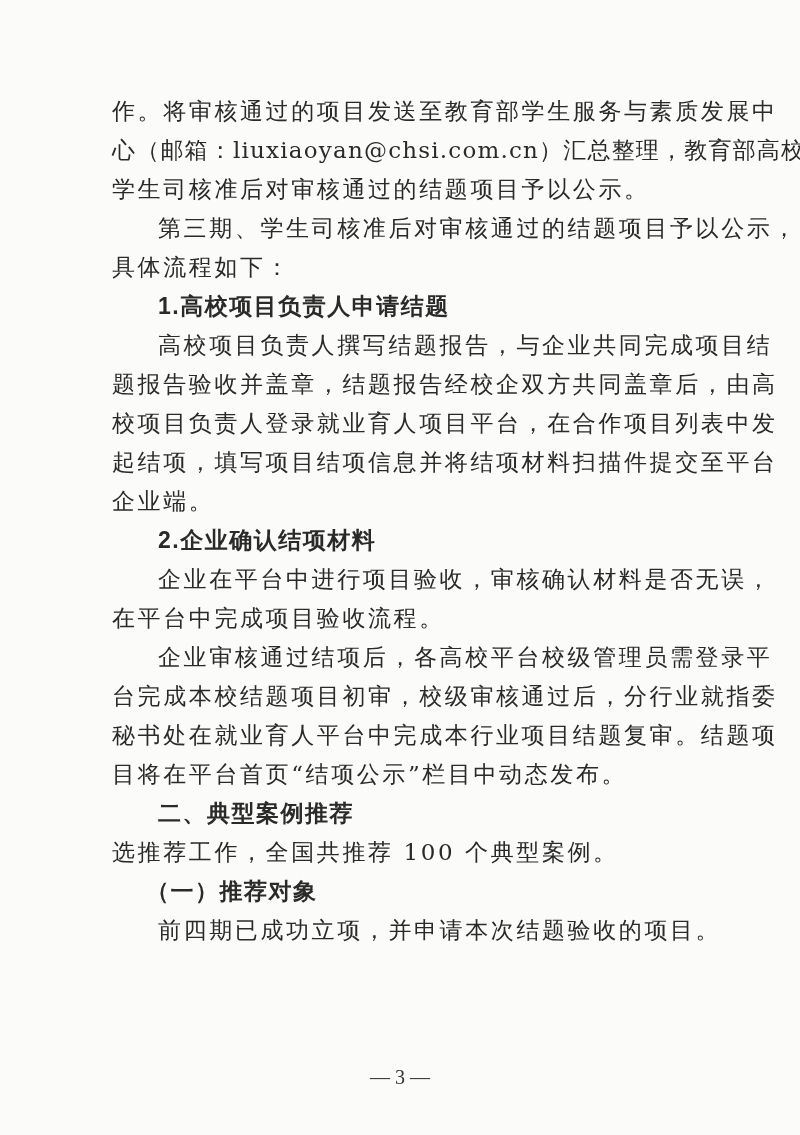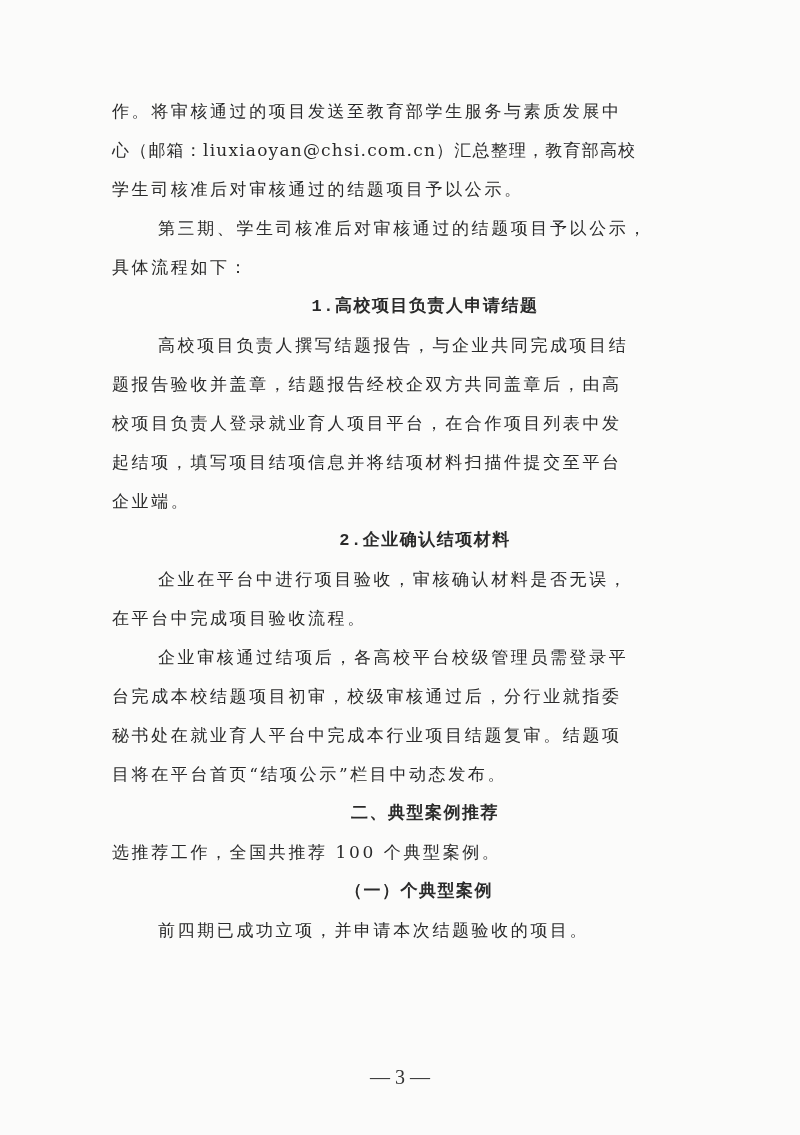--- a/index.html
+++ b/index.html
@@ -8,25 +8,25 @@
     background: #fbfbfa;
     font-family: "DejaVu Serif", "Liberation Serif", serif;
     color: #2a2a2a;
   }
   .page { position: relative; width: 800px; height: 1135px; }
   .body-text {
     position: absolute; left: 112px; top: 92px; width: 580px;
   }
   .line {
     height: 39px; line-height: 39px;
-    font-size: 17px; letter-spacing: 2.6px;
+    font-size: 23px; letter-spacing: 2.6px;
     white-space: nowrap;
   }
   .indent { padding-left: 46px; }
-  .heading { font-weight: bold; font-family: Liberation Mono, monospace; letter-spacing: 1.5px; text-align: center; }
+  .heading { font-weight: bold; font-family: Liberation Sans, sans-serif; letter-spacing: 1.5px; }
   .page-number {
     position: absolute; left: 0; width: 800px; top: 1066px;
     text-align: center; font-size: 20px; color: #333;
     font-family: "Liberation Serif", serif;
   }
 </style>
 </head>
 <body>
 
 <div class="page">
@@ -44,17 +44,17 @@
     <div class="line">企业端。</div>
     <div class="line indent heading">2.企业确认结项材料</div>
     <div class="line indent">企业在平台中进行项目验收，审核确认材料是否无误，</div>
     <div class="line">在平台中完成项目验收流程。</div>
     <div class="line indent">企业审核通过结项后，各高校平台校级管理员需登录平</div>
     <div class="line">台完成本校结题项目初审，校级审核通过后，分行业就指委</div>
     <div class="line">秘书处在就业育人平台中完成本行业项目结题复审。结题项</div>
     <div class="line">目将在平台首页“结项公示”栏目中动态发布。</div>
     <div class="line indent heading">二、典型案例推荐</div>
     <div class="line">选推荐工作，全国共推荐 100 个典型案例。</div>
-    <div class="line indent heading" style="padding-left:34px">（一）个典型案例</div>
+    <div class="line indent heading" style="padding-left:34px">（一）推荐对象</div>
     <div class="line indent">前四期已成功立项，并申请本次结题验收的项目。</div>
   </div>
   <div class="page-number">— 3 —</div>
 </div>
 
 </body></html>

